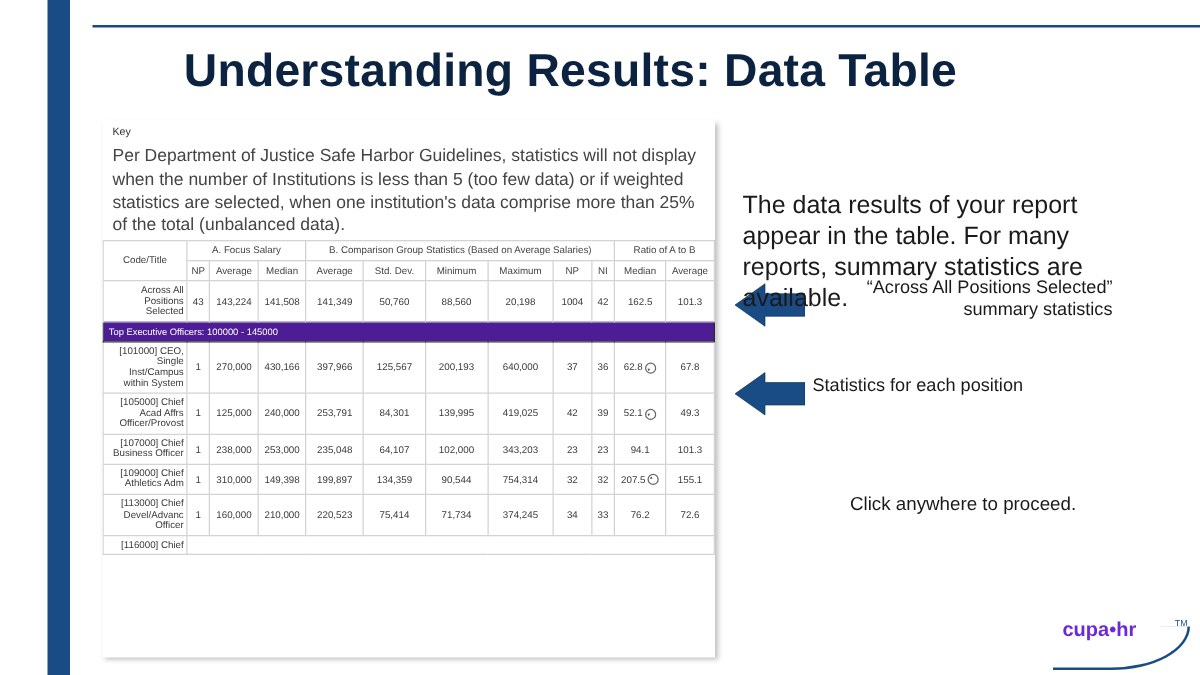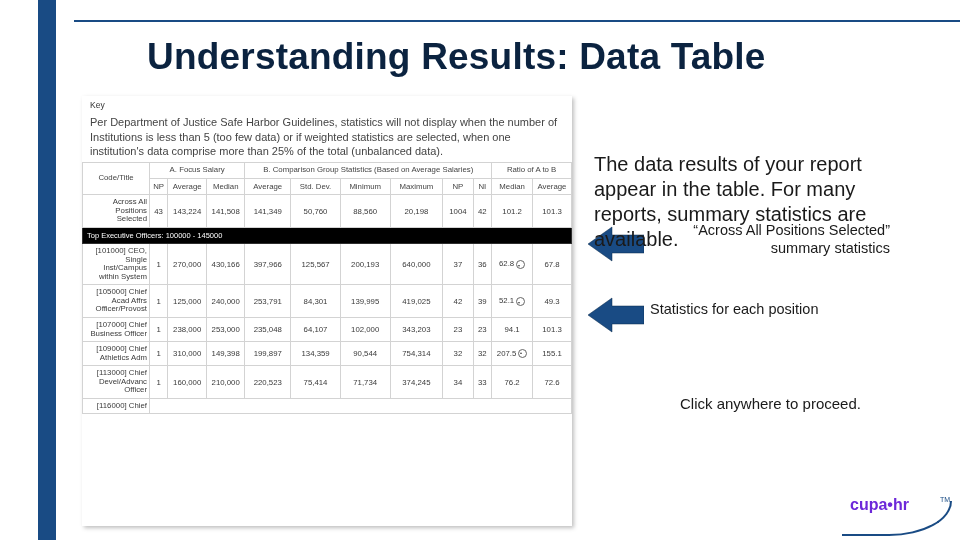--- a/index.html
+++ b/index.html
@@ -68,21 +68,21 @@
     color:#333;
   }
   .shot .key ul {
     margin:1px 0 0 0;
     padding:0 0 0 12px;
   }
   .shot .key ul li { margin:0; }
 
   .shot .guideline {
     padding: 2px 8px 4px 8px;
-    font-size: 11px;
+    font-size: 14px;
     color:#444;
     line-height: 1.3;
   }
 
   .tbl {
     width: 100%;
     border-collapse: collapse;
     font-size: 7.8px;
     color:#3a3a3a;
   }
@@ -100,21 +100,21 @@
     background:#ececec;
     font-weight: bold;
   }
   .tbl .rowlabel {
     text-align: right;
     padding-left:4px;
     line-height: 1.1;
     color:#3a3a3a;
   }
   .tbl .section-band td {
-    background:#000000;
+    background:#4c1d95;
     color:#fff;
     text-align: left;
     padding-left:4px;
     font-size: 7.5px;
     border:1px solid #2e2e2e;
   }
   .tbl .groupcell {
     vertical-align: middle;
     line-height:1.15;
   }
@@ -240,21 +240,21 @@
       <td class="rowlabel">Across All Positions Selected</td>
       <td>43</td>
       <td>143,224</td>
       <td>141,508</td>
       <td>141,349</td>
       <td>50,760</td>
       <td>88,560</td>
       <td>20,198</td>
       <td>1004</td>
       <td>42</td>
-      <td>101.2</td>
+      <td>162.5</td>
       <td>101.3</td>
     </tr>
 
     <tr class="section-band">
           <td colspan="12">Top Executive Officers: 100000 - 145000</td>
         </tr>
 
     <tr>
       <td class="rowlabel">[101000] CEO, Single Inst/Campus within System</td>
       <td>1</td>

